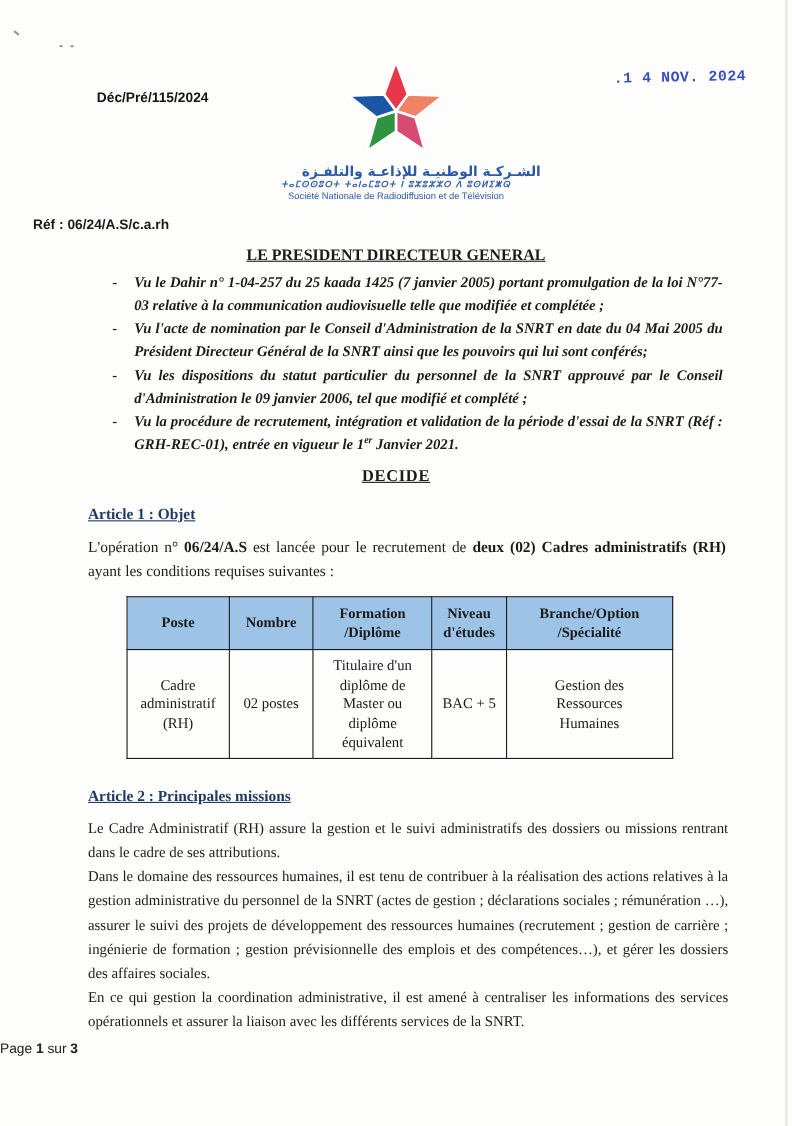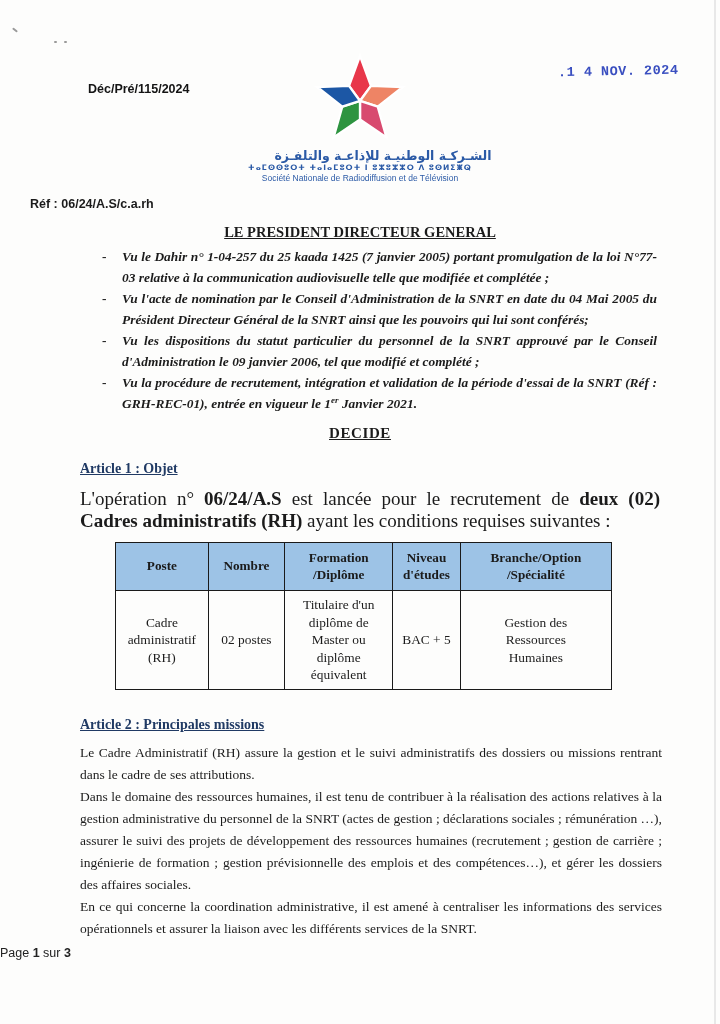--- a/index.html
+++ b/index.html
@@ -34,21 +34,21 @@
   }
   .logo-block { position:absolute; left:0; top:50px; width:100%; text-align:center; }
   .logo-star { width:98px; height:98px; display:block; margin:0 auto; }
   .logo-arabic {
     direction:rtl;
     font-family:"DejaVu Sans", sans-serif;
     font-size:12.5px; font-weight:bold; color:#2b5aa6; line-height:15px;padding-left:46px;
   }
   .logo-tifinagh {
     font-family:"DejaVu Sans", sans-serif;
-    font-size:7.5px; font-weight:bold; color:#2b5aa6; line-height:10px; letter-spacing:1px;
+    font-size:7.5px; font-weight:bold; color:#2b5aa6; line-height:10px; letter-spacing:1px;font-style:italic;
   }
   .logo-french {
     font-family:"Liberation Sans", sans-serif;
     font-size:8.5px; color:#2b5aa6; line-height:11px;text-align:center;
   }
 
   .doc-title {
     margin-top:6px; text-align:center;
     font-weight:bold; font-size:16.5px; letter-spacing:.2px;
   }
@@ -73,21 +73,21 @@
   .decide-heading {
     margin-top:11px; text-align:center;
     font-weight:bold; font-size:15px; letter-spacing:.6px; text-decoration:underline;
   }
   .article-title {
     margin:19px 0 0 80px;
     color:#203a64; font-weight:bold; font-size:14px; text-decoration:underline;
   }
   .article1-intro {
     margin:11px 60px 0 80px;
-    font-size:19px; line-height:21.5px; text-align:justify;
+    font-size:14px; line-height:21.5px; text-align:justify;
   }
   .article1-intro .b { font-weight:bold; }
   .footer .b { font-weight:bold; }
 
   table.recruitment {
     margin:11px 0 12px 115px;
     border-collapse:collapse; width:497px;
     font-size:13.4px;
   }
   table.recruitment th, table.recruitment td {
@@ -201,17 +201,17 @@
 Ressources
 Humaines</td>
       </tr>
     </tbody>
   </table>
 
   <div class="article-title article2-title">Article 2 : Principales missions</div>
   <div class="missions">
     <p>Le Cadre Administratif (RH) assure la gestion et le suivi administratifs des dossiers ou missions rentrant dans le cadre de ses attributions.</p>
     <p>Dans le domaine des ressources humaines,  il est tenu de contribuer à la réalisation des actions relatives à la gestion administrative du personnel de la SNRT (actes de gestion ; déclarations sociales ; rémunération …), assurer le suivi des projets de développement des ressources humaines (recrutement ; gestion de carrière ; ingénierie de formation ; gestion prévisionnelle des emplois et des compétences…), et gérer les dossiers des affaires sociales.</p>
-    <p>En ce qui concerne la coordination administrative, il est amené à centraliser les informations des services opérationnels et assurer la liaison avec les différents services de la SNRT.</p>
+    <p>En ce qui gestion la coordination administrative, il est amené à centraliser les informations des services opérationnels et assurer la liaison avec les différents services de la SNRT.</p>
   </div>
 
   <div class="footer"><span>Page </span><span class="b">1</span><span> sur </span><span class="b">3</span></div>
 </div>
 
 </body></html>

